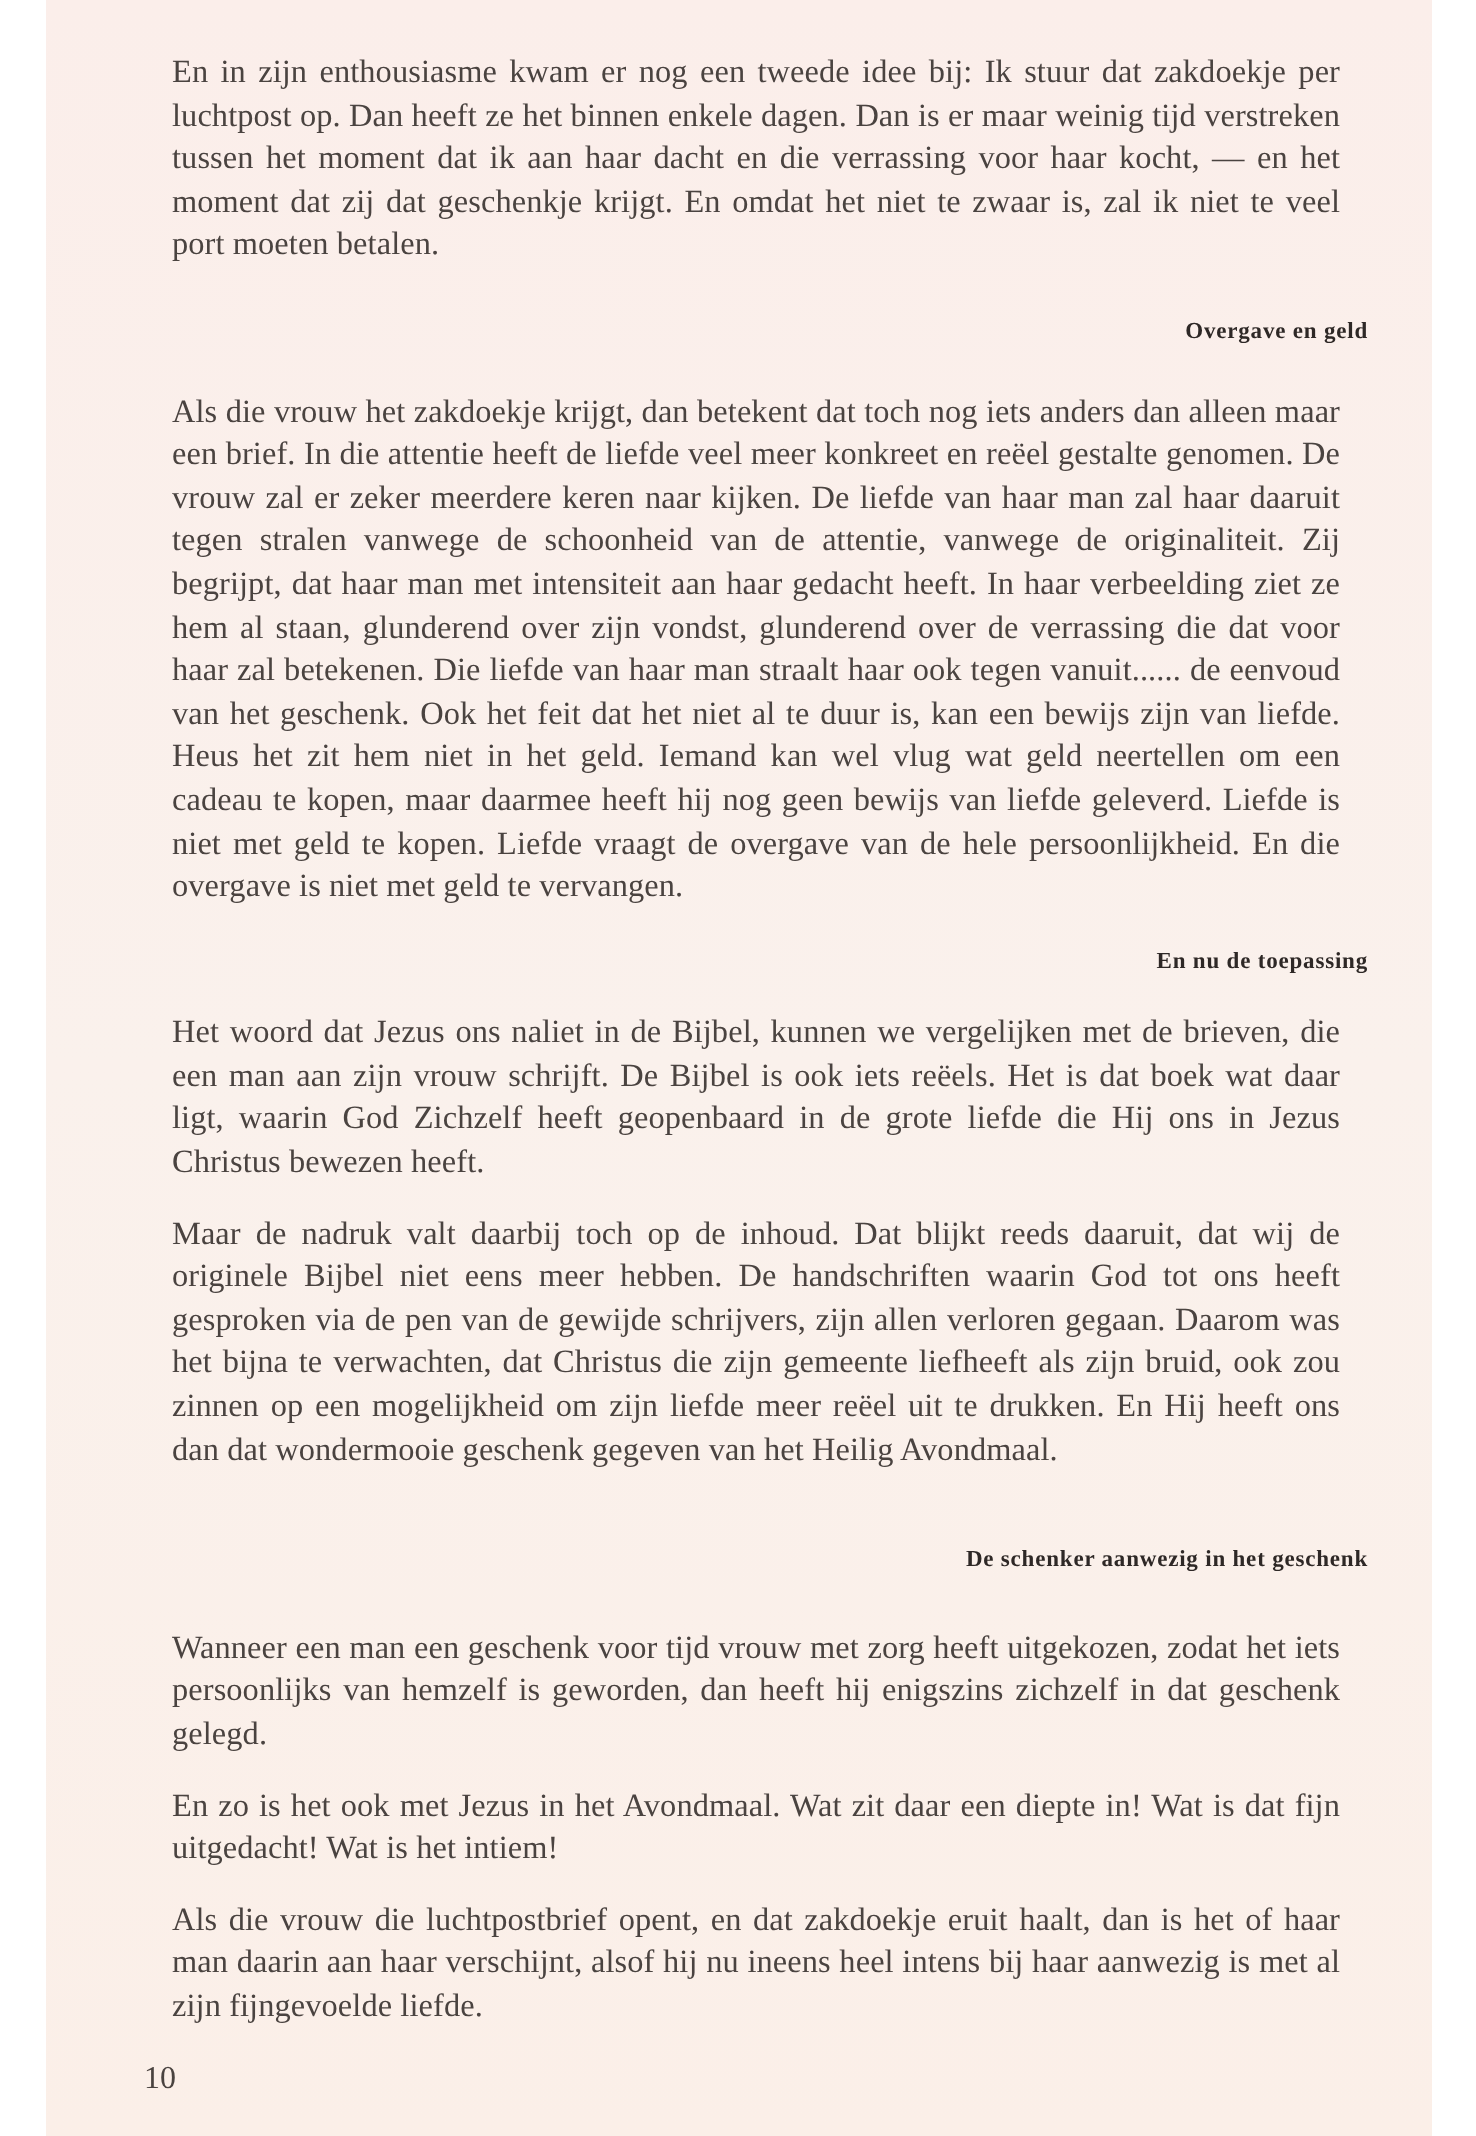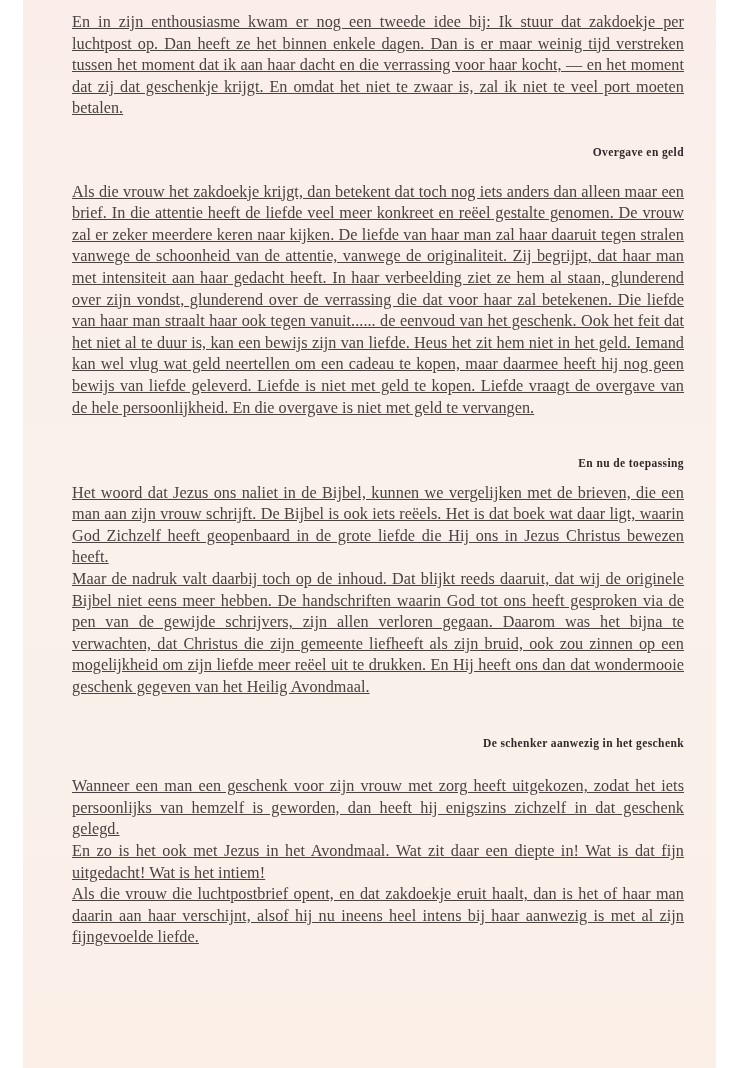--- a/index.html
+++ b/index.html
@@ -27,36 +27,35 @@
       left: 49px;
       top: 12px;
       width: 612px;
       font-family: "Liberation Serif", "DejaVu Serif", serif;
       color: #4a4340;
       font-size: 16.2px;
       line-height: 21.6px;
       letter-spacing: 0.05px;
     }
     .para {
-      margin: 0;
+      margin: 14px;
       text-align: justify;
       text-align-last: left;
       hyphens: manual;
-      text-decoration: underline;
     }
     .heading {
       margin: 0;
       text-align: right;
       font-weight: bold;
       font-size: 11.5px;
       letter-spacing: 0.4px;
       color: #2e2826;
     }
     .h1 { margin-top: 22px; margin-bottom: 18px; }
-    .h2 { margin-top: 34px; margin-bottom: 8px; }
+    .h2 { margin-top: 16px; margin-bottom: 8px; }
     .h3 { margin-top: 34px; margin-bottom: 22px; }
     .page-number {
       margin: 0;
       font-size: 16px;
       color: #4a4340;
     }
   </style>
 </head>
 <body>
 
@@ -66,18 +65,19 @@
     <p class="para">En in zijn enthousiasme kwam er nog een tweede idee bij: Ik stuur dat zak­doekje per luchtpost op. Dan heeft ze het binnen enkele dagen. Dan is er maar weinig tijd verstreken tussen het moment dat ik aan haar dacht en die verrassing voor haar kocht, — en het moment dat zij dat geschenkje krijgt. En omdat het niet te zwaar is, zal ik niet te veel port moeten betalen.</p>
 
     <h3 class="heading h1">Overgave en geld</h3>
     <p class="para">Als die vrouw het zakdoekje krijgt, dan betekent dat toch nog iets anders dan alleen maar een brief. In die attentie heeft de liefde veel meer konkreet en reëel gestalte genomen. De vrouw zal er zeker meerdere keren naar kijken. De liefde van haar man zal haar daaruit tegen stralen vanwege de schoonheid van de attentie, vanwege de originaliteit. Zij begrijpt, dat haar man met intensiteit aan haar gedacht heeft. In haar verbeelding ziet ze hem al staan, glunderend over zijn vondst, glunderend over de verrassing die dat voor haar zal betekenen. Die liefde van haar man straalt haar ook tegen vanuit...... de eenvoud van het geschenk. Ook het feit dat het niet al te duur is, kan een bewijs zijn van liefde. Heus het zit hem niet in het geld. Iemand kan wel vlug wat geld neer­tellen om een cadeau te kopen, maar daarmee heeft hij nog geen bewijs van liefde geleverd. Liefde is niet met geld te kopen. Liefde vraagt de overgave van de hele persoonlijkheid. En die overgave is niet met geld te vervangen.</p>
 
     <h3 class="heading h2">En nu de toepassing</h3>
     <p class="para">Het woord dat Jezus ons naliet in de Bijbel, kunnen we vergelijken met de brieven, die een man aan zijn vrouw schrijft. De Bijbel is ook iets reëels. Het is dat boek wat daar ligt, waarin God Zichzelf heeft geopenbaard in de grote liefde die Hij ons in Jezus Christus bewezen heeft.</p>
     <p class="para">Maar de nadruk valt daarbij toch op de inhoud. Dat blijkt reeds daaruit, dat wij de originele Bijbel niet eens meer hebben. De handschriften waarin God tot ons heeft gesproken via de pen van de gewijde schrijvers, zijn allen verloren gegaan. Daarom was het bijna te verwachten, dat Christus die zijn gemeente liefheeft als zijn bruid, ook zou zinnen op een mogelijkheid om zijn liefde meer reëel uit te drukken. En Hij heeft ons dan dat wondermooie geschenk gegeven van het Heilig Avondmaal.</p>
 
     <h3 class="heading h3">De schenker aanwezig in het geschenk</h3>
-    <p class="para">Wanneer een man een geschenk voor zijn vrouw met zorg heeft uitgekozen, zodat het iets persoonlijks van hemzelf is geworden, dan heeft hij enigszins zichzelf in dat geschenk gelegd.</p>
+    <p class="para">Wanneer een man een geschenk voor tijd vrouw met zorg heeft uitgekozen, zodat het iets persoonlijks van hemzelf is geworden, dan heeft hij enigszins zichzelf in dat geschenk gelegd.</p>
     <p class="para">En zo is het ook met Jezus in het Avondmaal. Wat zit daar een diepte in! Wat is dat fijn uitgedacht! Wat is het intiem!</p>
     <p class="para">Als die vrouw die luchtpostbrief opent, en dat zakdoekje eruit haalt, dan is het of haar man daarin aan haar verschijnt, alsof hij nu ineens heel intens bij haar aanwezig is met al zijn fijngevoelde liefde.</p>
 
+    <p class="page-number">10</p>
   </div>
 </div>
 
 </body></html>

